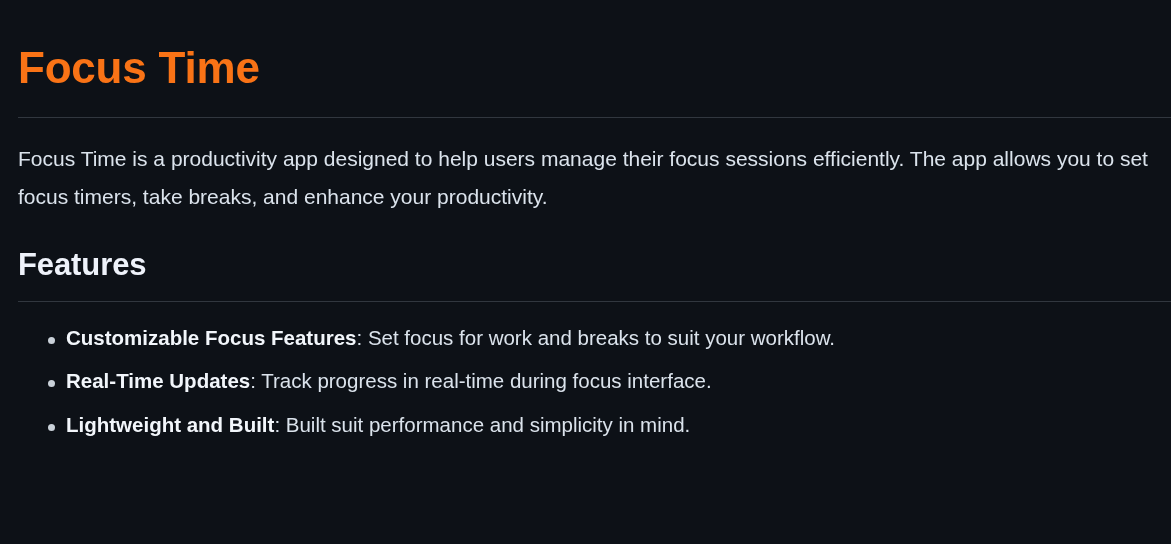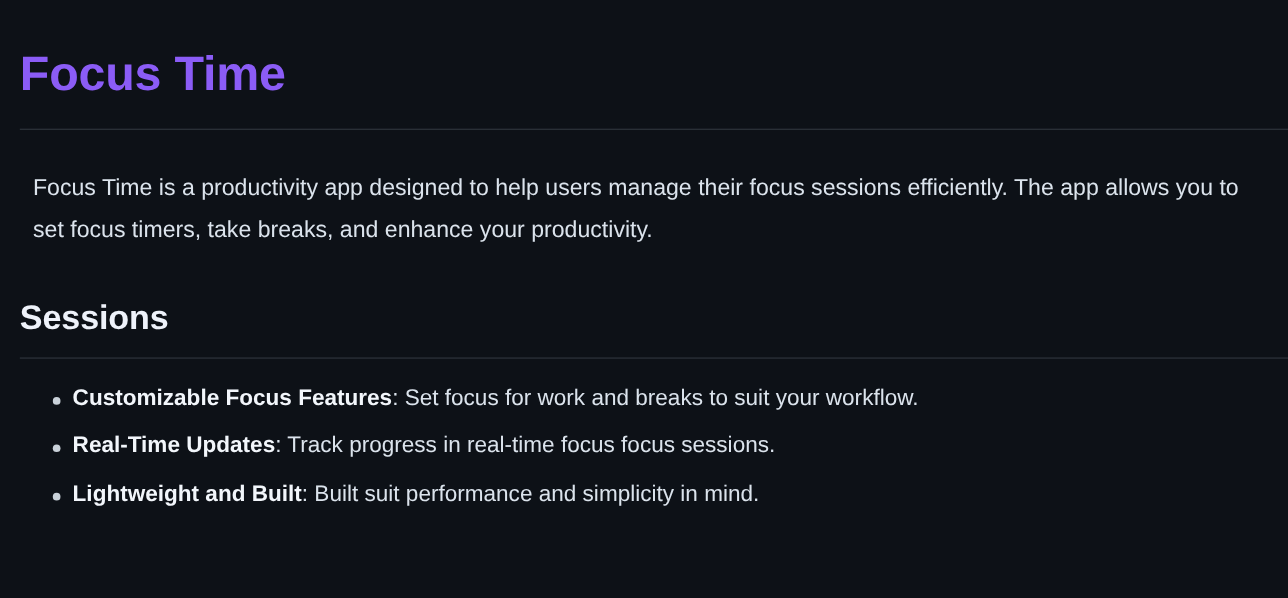--- a/index.html
+++ b/index.html
@@ -24,42 +24,42 @@
     background: #0d1117;
   }
 
   .page-title {
     margin: 0;
     padding-top: 42px;
     font-size: 44px;
     line-height: 1.18;
     font-weight: 700;
     letter-spacing: -0.2px;
-    color: #8b5cf6;
+    color: #f97316;
   }
 
   .rule {
     height: 1px;
     background: #31373f;
     border: 0;
     margin: 0;
     width: 1153px;
     margin-left: 0;
   }
 
   .rule.title-rule {
     margin-top: 23px;
   }
 
   .rule.section-rule {
     margin-top: 17px;
   }
 
   .intro {
-    margin: 12px;
+    margin: 0;
     padding-top: 22px;
     font-size: 21px;
     line-height: 1.82;
     font-weight: 400;
     color: #dbe3ec;
     max-width: 1141px;
   }
 
   .section-title {
     margin: 0;
@@ -116,35 +116,35 @@
 <body>
 
 <div class="doc">
 
   <h1 class="page-title">Focus Time</h1>
 
   <hr class="rule title-rule">
 
   <p class="intro">Focus Time is a productivity app designed to help users manage their focus sessions efficiently. The app allows you to set focus timers, take breaks, and enhance your productivity.</p>
 
-  <h2 class="section-title">Sessions</h2>
+  <h2 class="section-title">Features</h2>
 
   <hr class="rule section-rule">
 
   <ul class="feature-list">
 
     <li class="feature-item">
       <span class="bullet-dot"></span>
       <span class="feature-label">Customizable Focus Features</span><span class="feature-desc">: Set focus for work and breaks to suit your workflow.</span>
     </li>
 
 
     <li class="feature-item">
       <span class="bullet-dot"></span>
-      <span class="feature-label">Real-Time Updates</span><span class="feature-desc">: Track progress in real-time focus focus sessions.</span>
+      <span class="feature-label">Real-Time Updates</span><span class="feature-desc">: Track progress in real-time during focus interface.</span>
     </li>
 
     <li class="feature-item">
       <span class="bullet-dot"></span>
       <span class="feature-label">Lightweight and Built</span><span class="feature-desc">: Built suit performance and simplicity in mind.</span>
     </li>
 
   </ul>
 
 </div>

